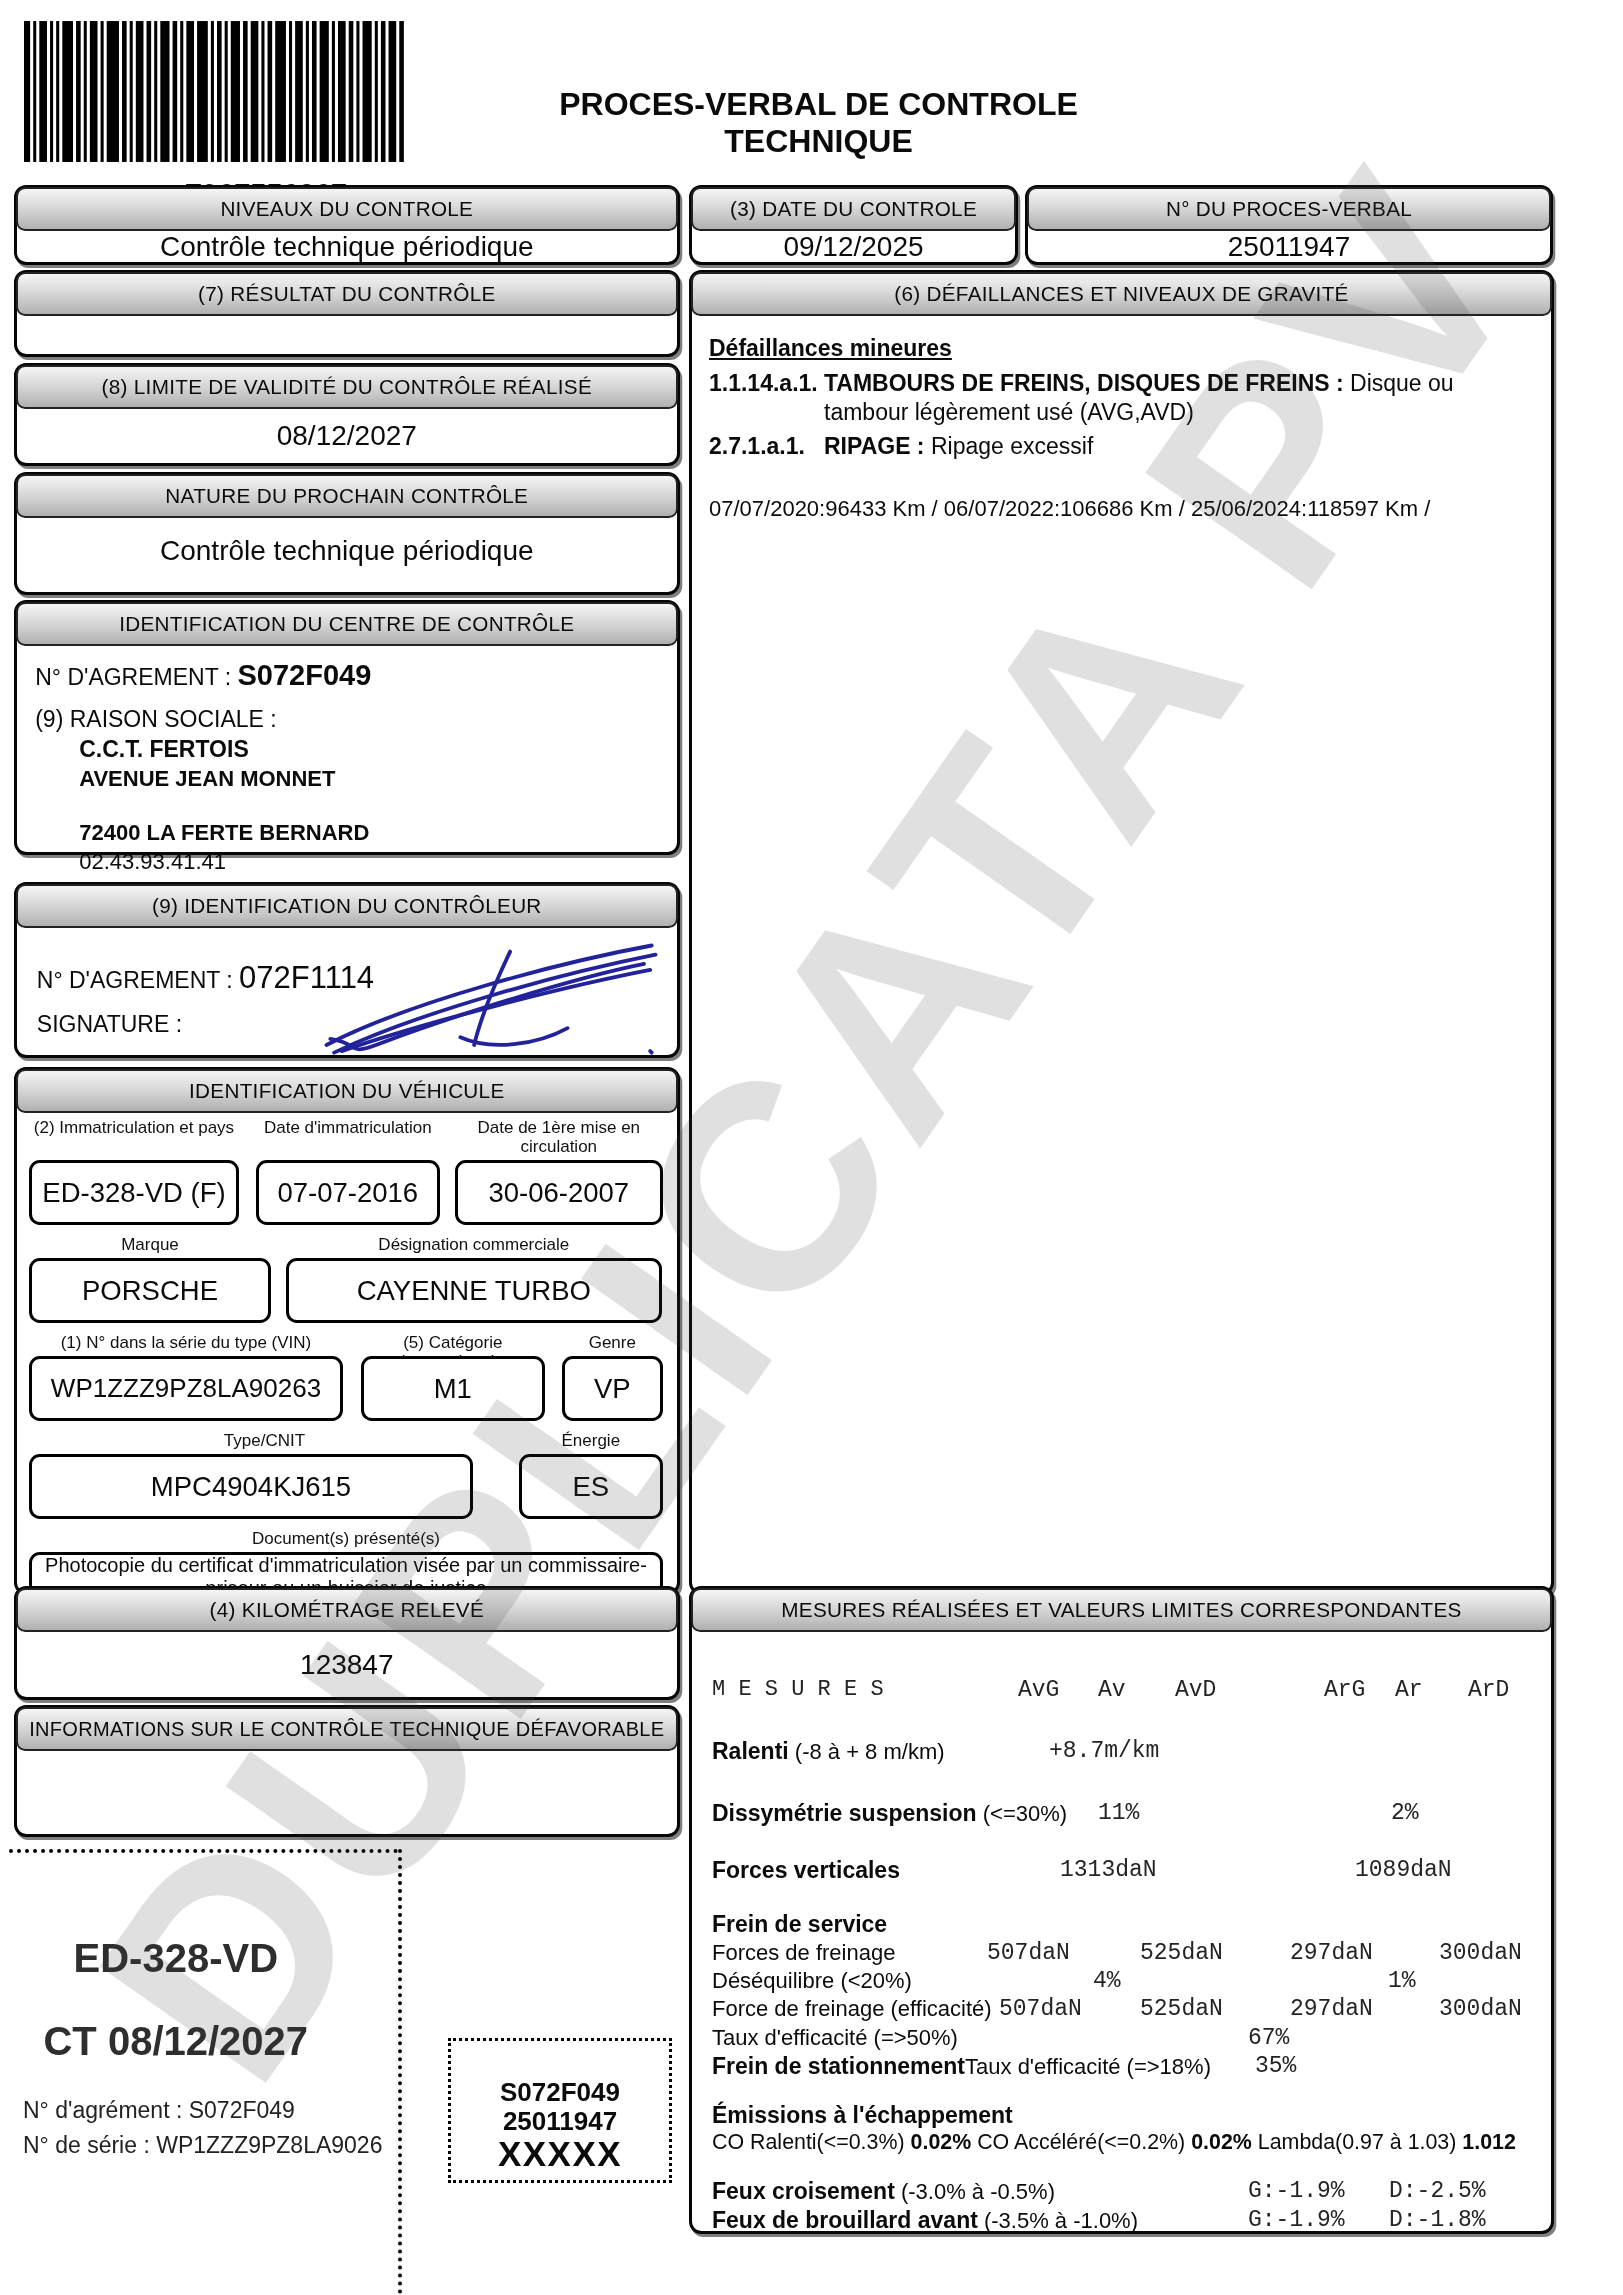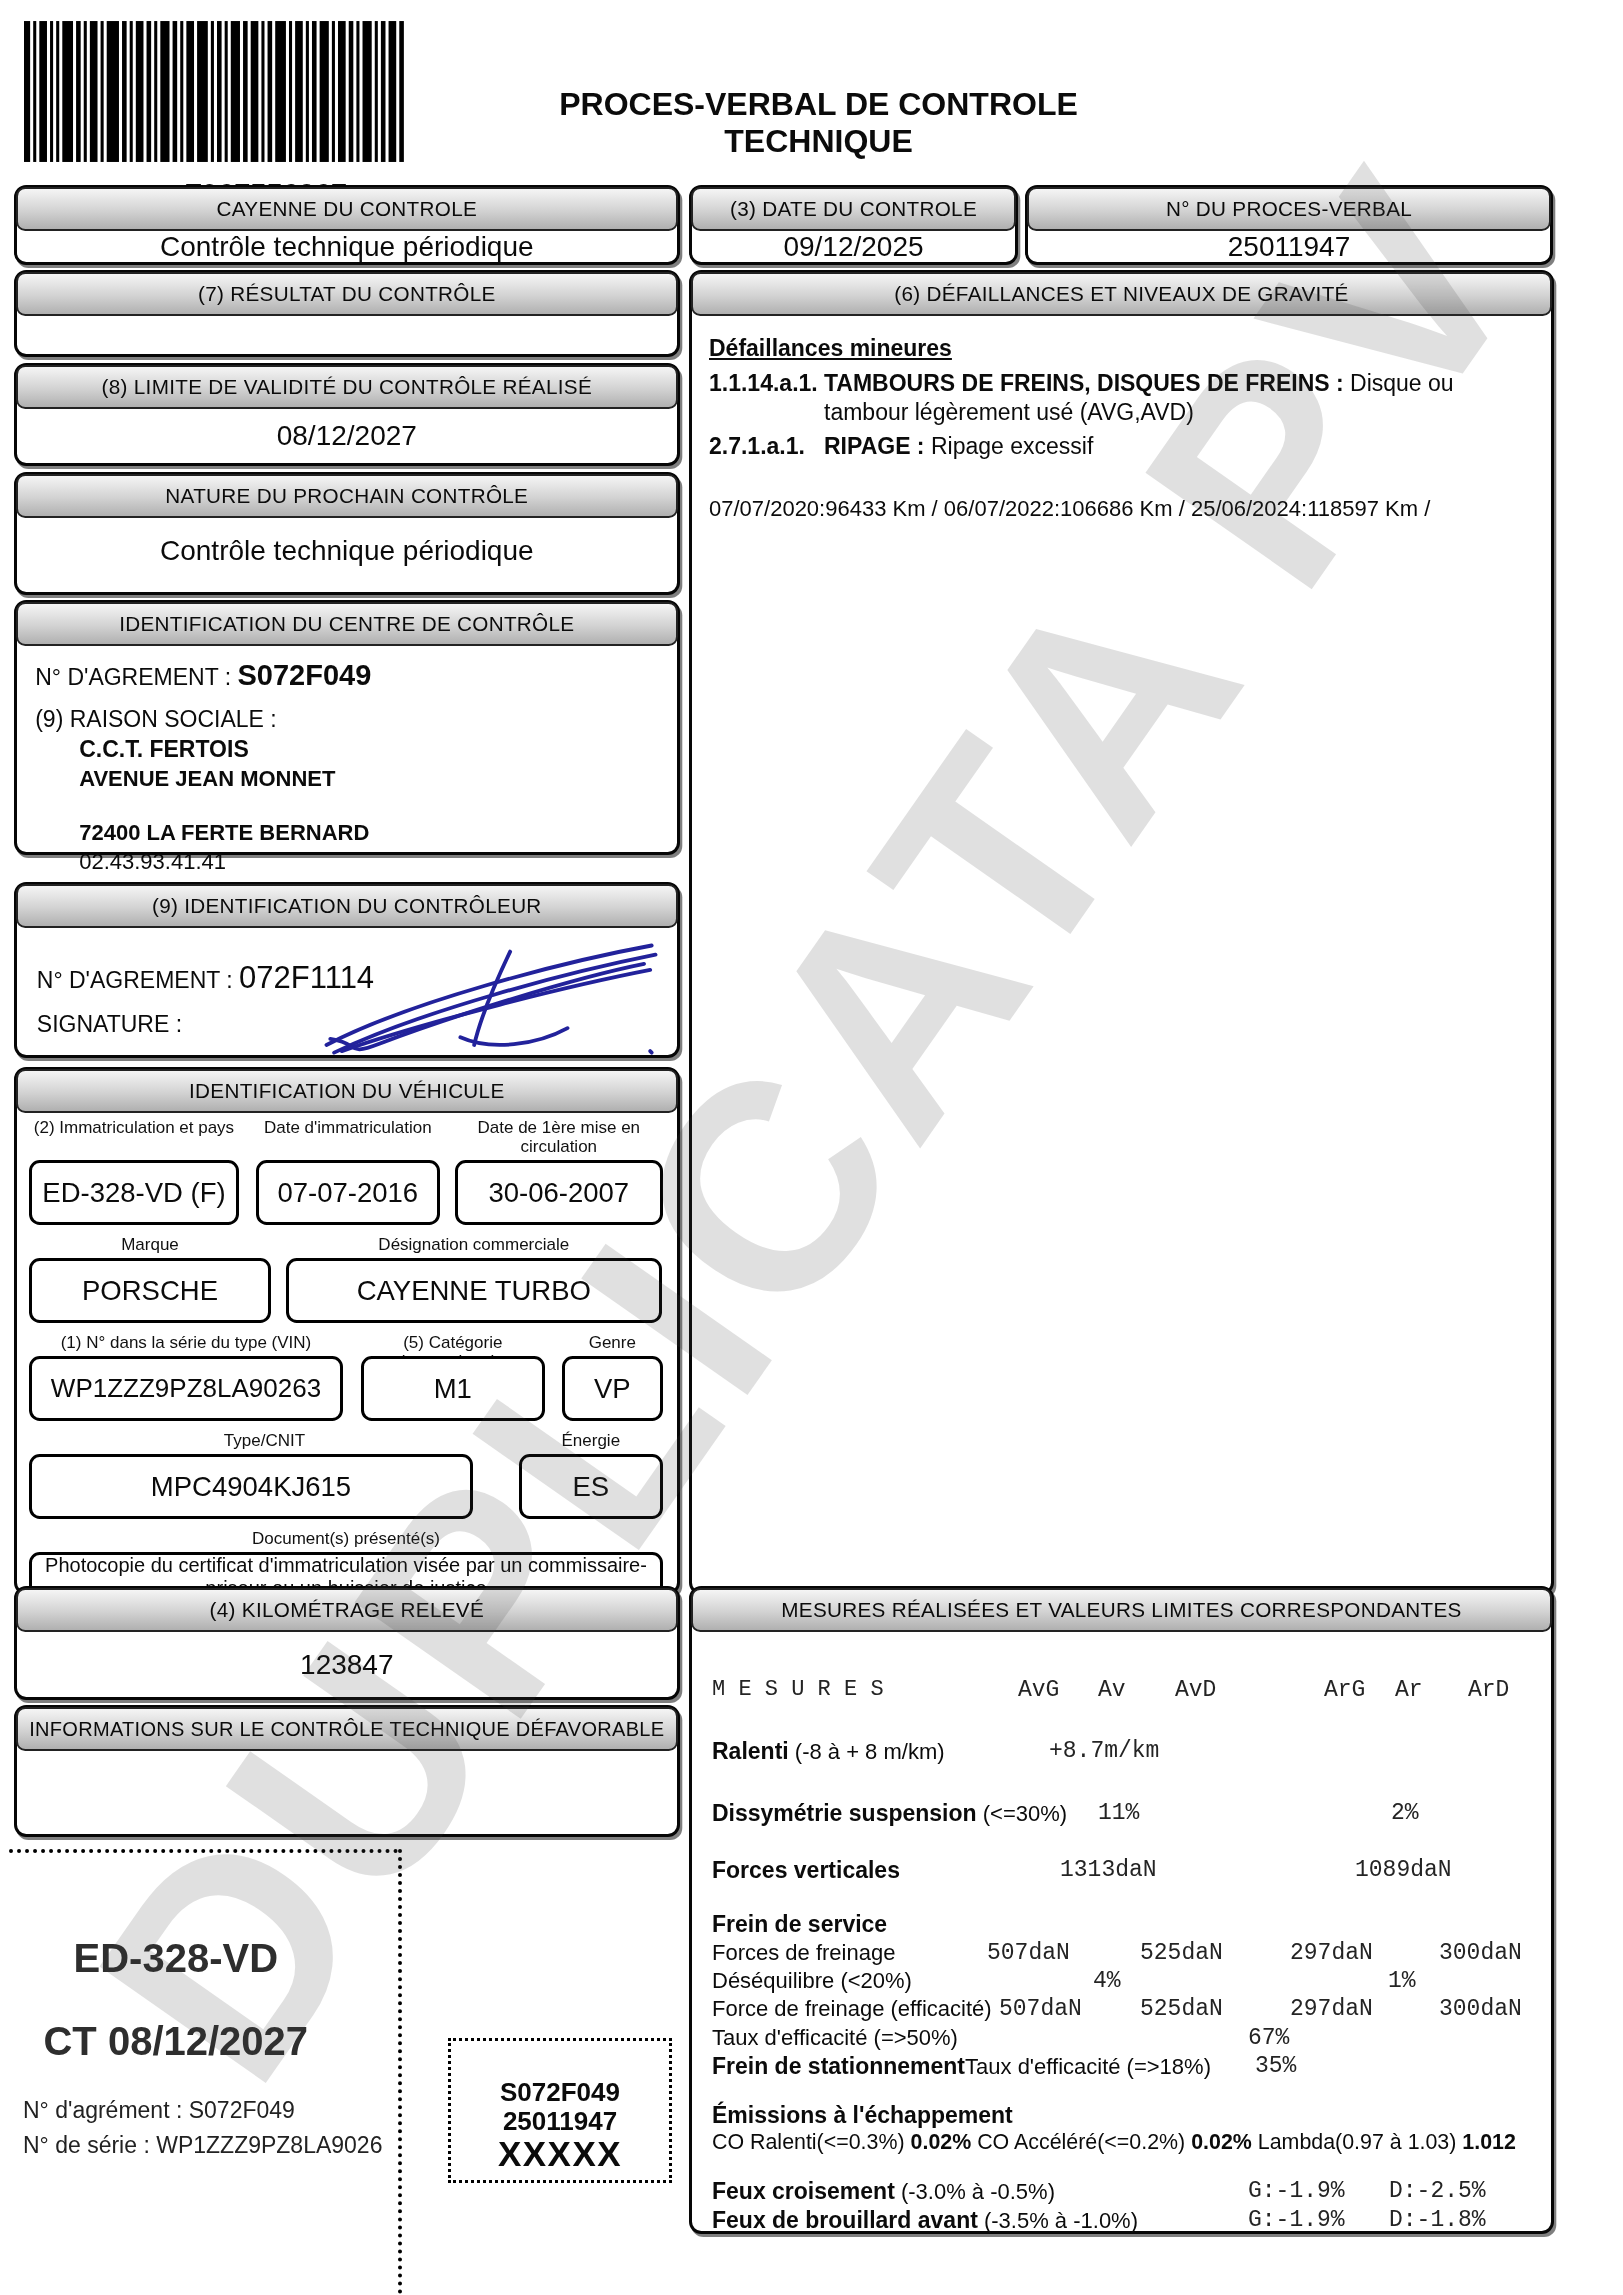--- a/index.html
+++ b/index.html
@@ -88,21 +88,21 @@
     </g>
   </svg>
   <div class="abs" style="left:24px;top:178px;font-size:24.5px;">
     <span>N° d'imprimé :</span>
     <span style="font-weight:bold;font-size:29px;">F067556967</span>
   </div>
 
   <div class="abs" style="left:474px;top:86px;width:689px;text-align:center;font-size:32px;font-weight:bold;">PROCES-VERBAL DE CONTROLE TECHNIQUE</div>
 
   <div class="box" style="left:13.8px;top:185px;width:666px;height:80px;">
-    <div class="hdr">CAYENNE DU CONTROLE</div>
+    <div class="hdr">NIVEAUX DU CONTROLE</div>
     <div class="bodyc">
         <div class="center-val">Contrôle technique périodique</div>
       </div>
   </div>
 
   <div class="box" style="left:689px;top:185px;width:329px;height:80px;">
     <div class="hdr">(3) DATE DU CONTROLE</div>
     <div class="bodyc">
         <div class="center-val">09/12/2025</div>
       </div>

